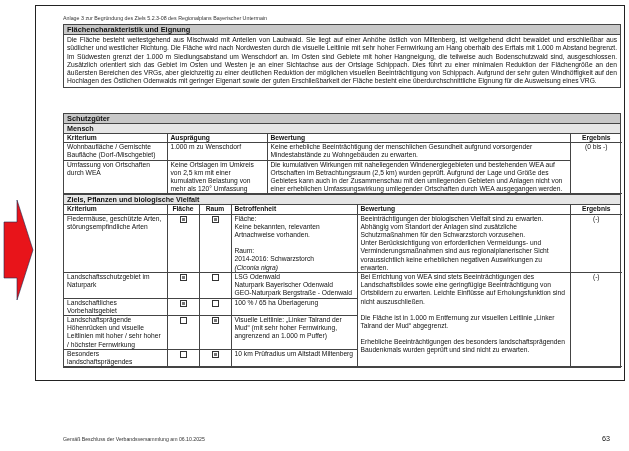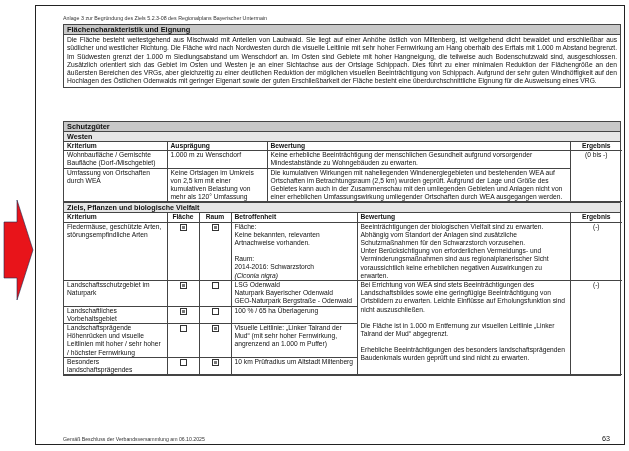--- a/index.html
+++ b/index.html
@@ -1,17 +1,17 @@
 <!DOCTYPE html>
 <html><head>
 <meta charset="utf-8">
 <style>
   html,body{margin:0;padding:0;background:#fff;}
   body{width:629px;height:451px;position:relative;overflow:hidden;font-family:"Liberation Sans",sans-serif;color:#111;}
-  .page{position:absolute;left:35px;top:5px;width:590px;height:440px;border:1px solid #222;background:#fff;box-sizing:border-box;}
+  .page{position:absolute;left:35px;top:5px;width:590px;height:376px;border:1px solid #222;background:#fff;box-sizing:border-box;}
   .arrow{position:absolute;left:0;top:200px;width:34px;height:100px;}
   .hdr{position:absolute;left:27px;top:9px;font-size:5.3px;color:#333;}
   .box{position:absolute;left:27px;width:558px;border:1px solid #444;box-sizing:border-box;}
   .sec-title{background:#c8c8c8;font-weight:bold;font-size:7.4px;padding:0 3px;height:9px;line-height:9px;border-bottom:1px solid #444;}
   .sub-title{background:#e6e6e6;font-weight:bold;font-size:7.2px;padding:0 3px;height:9px;line-height:9px;border-bottom:1px solid #444;}
   .para{font-size:6.7px;line-height:8.3px;padding:1px 3px;text-align:justify;}
   table{border-collapse:collapse;width:100%;table-layout:fixed;}
   td,th{border:1px solid #444;font-size:6.7px;line-height:8.2px;padding:0 3px;vertical-align:top;text-align:left;}
   th{font-weight:bold;}
   tr:first-child th{border-top:none;}
@@ -34,23 +34,23 @@
 </svg>
 
 <div class="page">
   <div class="hdr">Anlage 3 zur Begründung des Ziels 5.2.3-08 des Regionalplans Bayerischer Untermain</div>
 
   <div class="box" style="top:18px;">
     <div class="sec-title">Flächencharakteristik und Eignung</div>
     <div class="para">Die Fläche besteht weitestgehend aus Mischwald mit Anteilen von Laubwald. Sie liegt auf einer Anhöhe östlich von Miltenberg, ist weitgehend dicht bewaldet und erschließbar aus südlicher und westlicher Richtung. Die Fläche wird nach Nordwesten durch die visuelle Leitlinie mit sehr hoher Fernwirkung am Hang oberhalb des Erftals mit 1.000 m Abstand begrenzt. Im Südwesten grenzt der 1.000 m Siedlungsabstand um Wenschdorf an. Im Osten sind Gebiete mit hoher Hangneigung, die teilweise auch Bodenschutzwald sind, ausgeschlossen. Zusätzlich orientiert sich das Gebiet im Osten und Westen je an einer Sichtachse aus der Ortslage Schippach. Dies führt zu einer minimalen Reduktion der Flächengröße an den äußersten Bereichen des VRGs, aber gleichzeitig zu einer deutlichen Reduktion der möglichen visuellen Beeinträchtigung von Schippach. Aufgrund der sehr guten Windhöffigkeit auf den Hochlagen des Östlichen Odenwalds mit geringer Eigenart sowie der guten Erschließbarkeit der Fläche besteht eine überdurchschnittliche Eignung für die Ausweisung eines VRG.</div>
   </div>
 
-  <div class="box" style="top:107px;margin-top:8px;">
+  <div class="box" style="top:107px;">
     <div class="sec-title">Schutzgüter</div>
-    <div class="sub-title">Westen</div>
+    <div class="sub-title">Mensch</div>
     <table>
       <colgroup>
           <col style="width:103px">
           <col style="width:100px">
           <col style="width:303px">
           <col style="width:52px">
         </colgroup>
       <tbody>
           <tr>
         <th>Kriterium</th>

